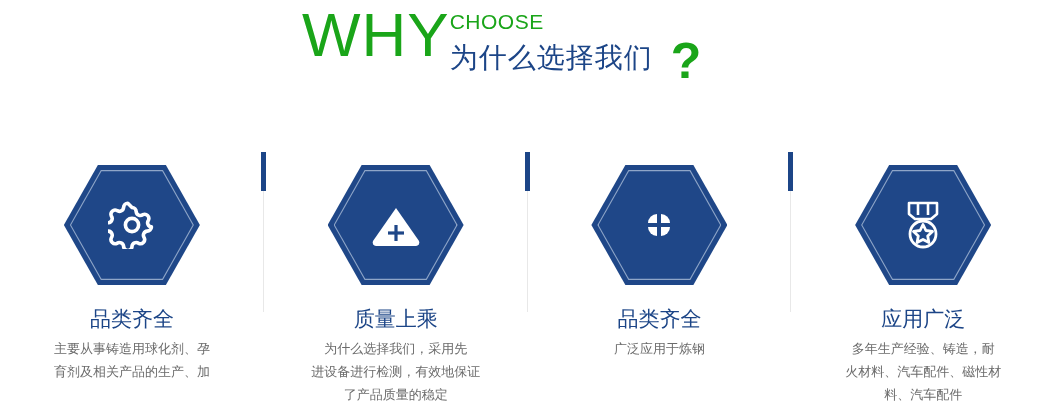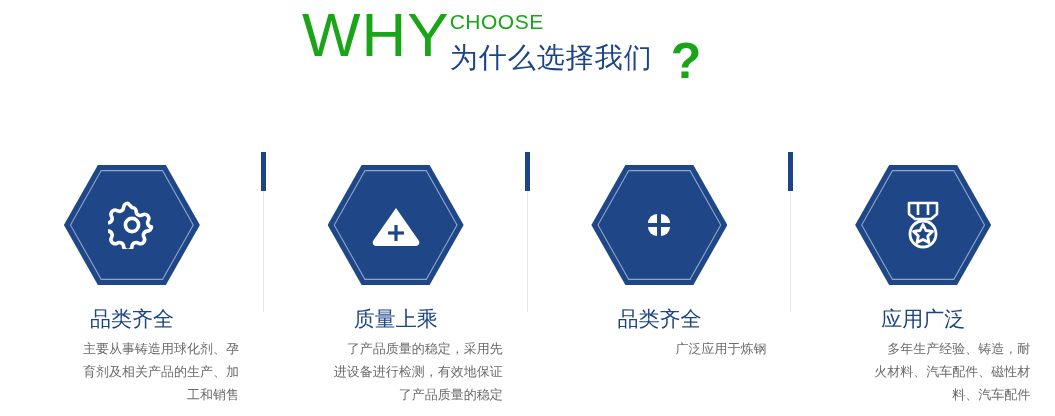--- a/index.html
+++ b/index.html
@@ -154,21 +154,21 @@
     font-size: 21px;
     line-height: 20px;
     color: #1c4587;
     text-align: center;
   }
   .card-desc {
     margin-top: 8px;
     font-size: 13px;
     line-height: 23px;
     color: #6b6b6b;
-    text-align: right;
+    text-align: center;
     width: 214px;
   }
   .card-desc .l { display: block; }
 </style>
 </head>
 <body>
 
 <div class="header">
   <div class="header-inner">
     <div class="why-word">WHY</div>
@@ -214,21 +214,20 @@
                      a4.2 4.2 0 0 1 4.2 -4.2 z"></path>
             <circle cx="24" cy="24" r="6.6"></circle>
           </g>
         </svg>
       </div>
     </div>
     <div class="card-title">品类齐全</div>
     <div class="card-desc">
       <span class="l">主要从事铸造用球化剂、孕</span>
       <span class="l">育剂及相关产品的生产、加</span>
-      <span class="l">工和销售</span>
     </div>
   </div>
 
   <div class="card">
     <div class="divider"></div>
     <div class="hex-wrap">
       <div class="hex-outer"></div>
       <div class="hex-inner-line"></div>
       <div class="hex-inner-fill"></div>
       <div class="hex-icon">
@@ -236,21 +235,21 @@
           <path d="M27 7 L50 40 a3.5 3.5 0 0 1 -3 5 L7 45 a3.5 3.5 0 0 1 -3 -5 Z" fill="#ffffff"></path>
           <g stroke="#1f4788" stroke-width="3.2" stroke-linecap="butt">
             <line x1="27" y1="24" x2="27" y2="40"></line>
             <line x1="19" y1="32" x2="35" y2="32"></line>
           </g>
         </svg>
       </div>
     </div>
     <div class="card-title">质量上乘</div>
     <div class="card-desc">
-      <span class="l">了产品质量的稳定，采用先</span>
+      <span class="l">为什么选择我们，采用先</span>
       <span class="l">进设备进行检测，有效地保证</span>
       <span class="l">了产品质量的稳定</span>
     </div>
   </div>
 
   <div class="card">
     <div class="divider"></div>
     <div class="hex-wrap">
       <div class="hex-outer"></div>
       <div class="hex-inner-line"></div>

